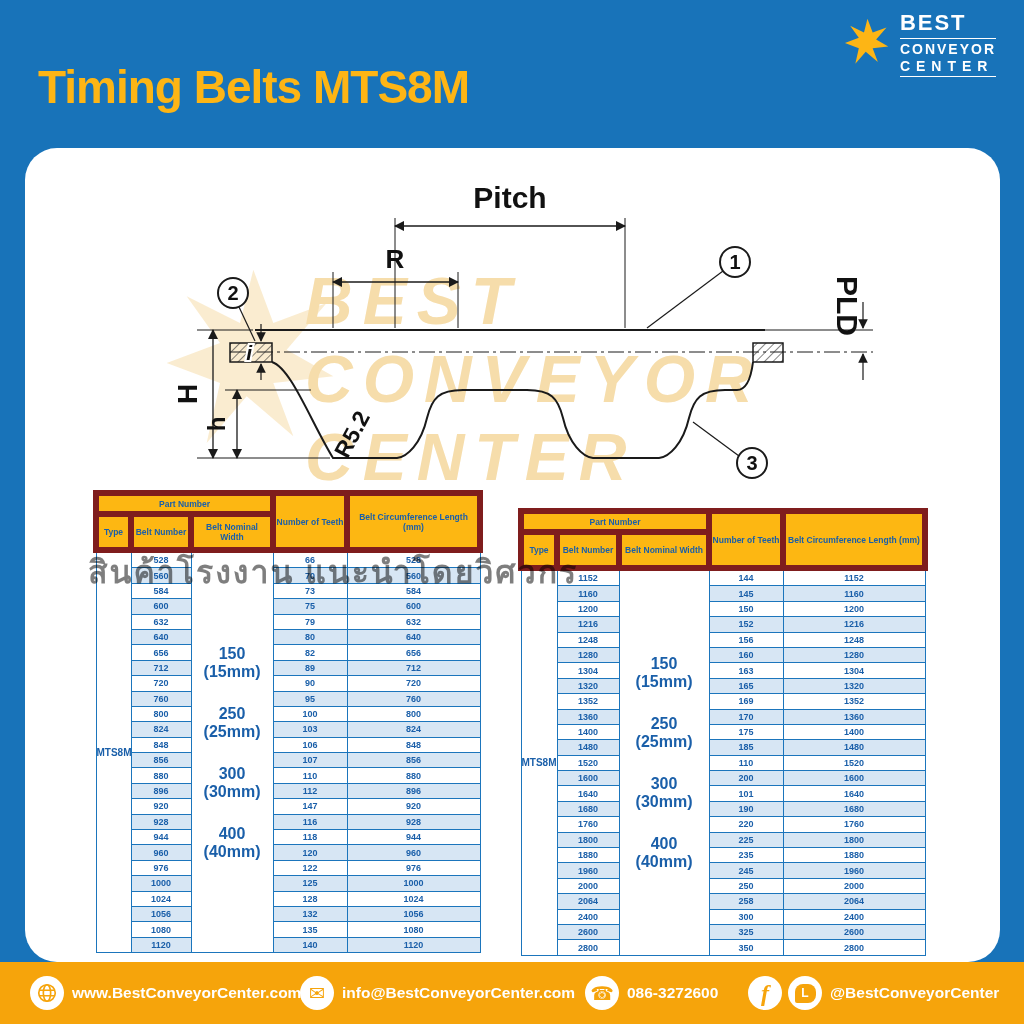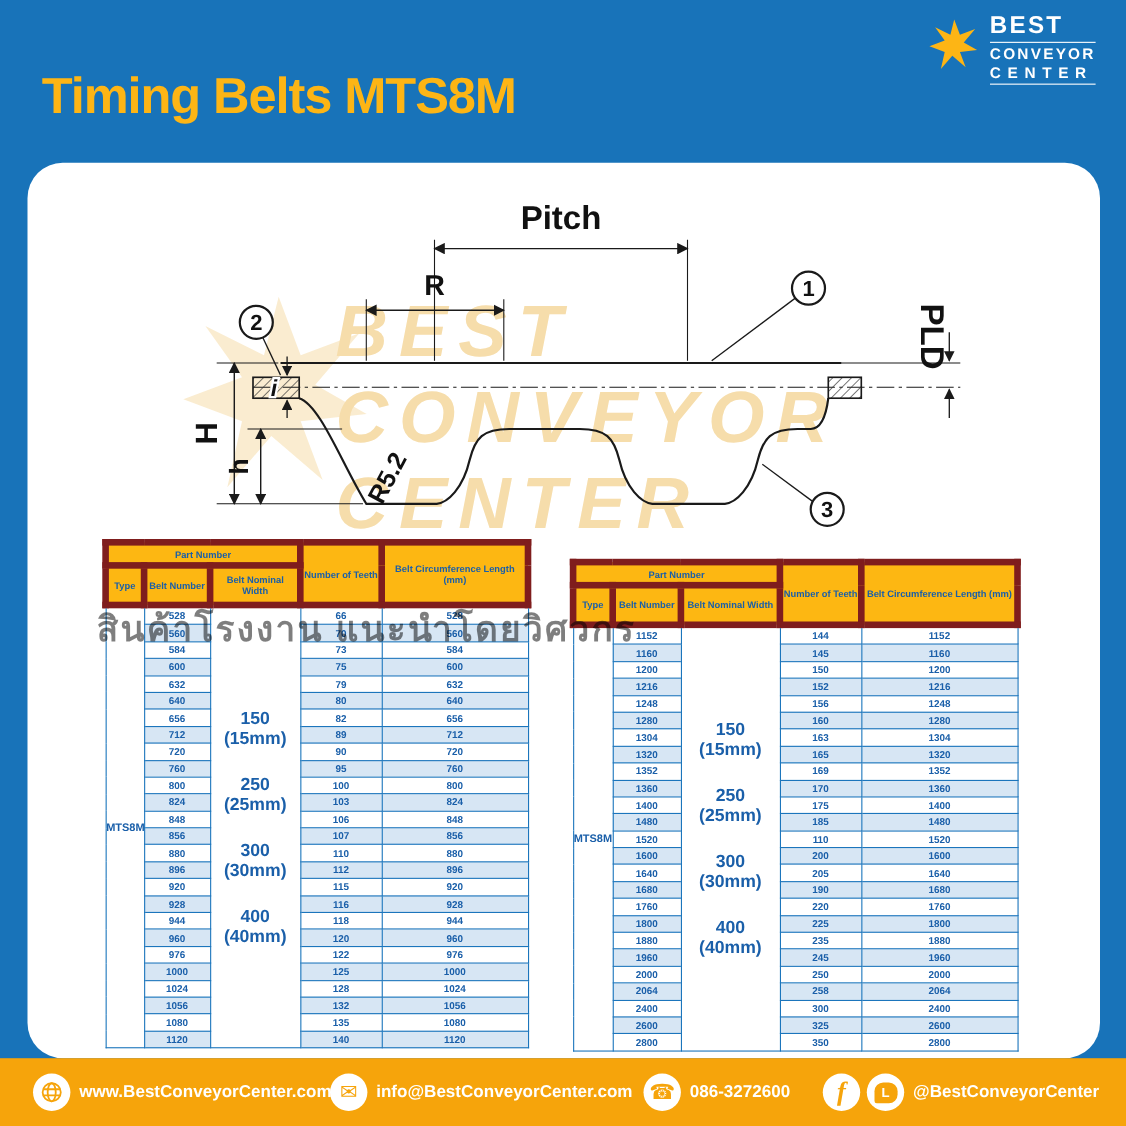--- a/index.html
+++ b/index.html
@@ -281,21 +281,21 @@
             <td>110</td>
             <td>880</td>
           </tr>
           <tr>
             <td>896</td>
             <td>112</td>
             <td>896</td>
           </tr>
           <tr>
             <td>920</td>
-            <td>115</td>
+            <td>147</td>
             <td>920</td>
           </tr>
           <tr>
             <td>928</td>
             <td>116</td>
             <td>928</td>
           </tr>
           <tr>
             <td>944</td>
             <td>118</td>
@@ -447,21 +447,21 @@
             <td>110</td>
             <td>1520</td>
           </tr>
           <tr>
             <td>1600</td>
             <td>200</td>
             <td>1600</td>
           </tr>
           <tr>
             <td>1640</td>
-            <td>205</td>
+            <td>101</td>
             <td>1640</td>
           </tr>
           <tr>
             <td>1680</td>
             <td>190</td>
             <td>1680</td>
           </tr>
           <tr>
             <td>1760</td>
             <td>220</td>

